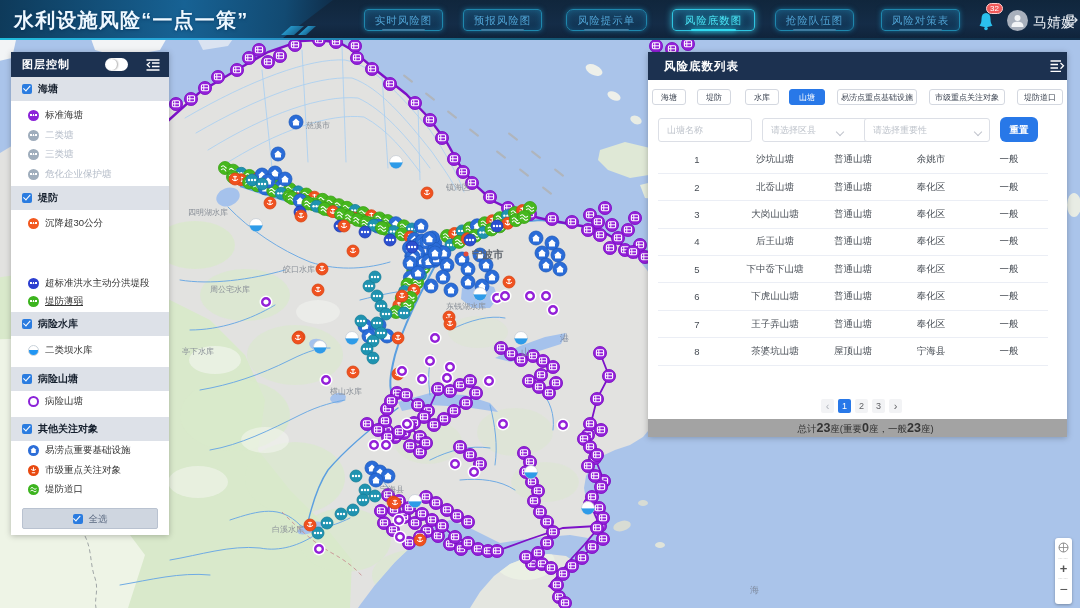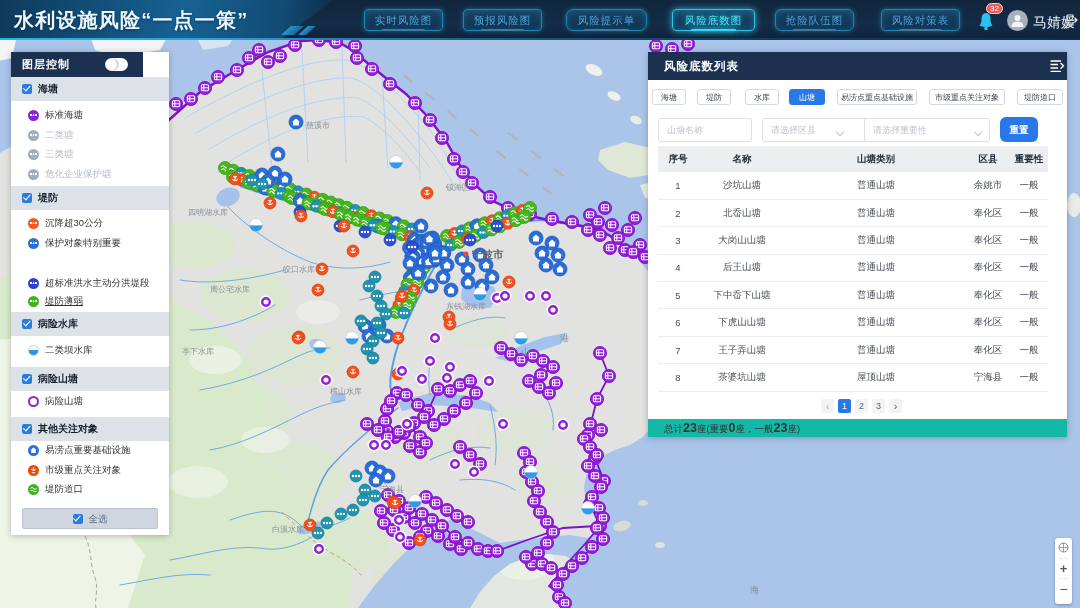--- a/index.html
+++ b/index.html
@@ -12,21 +12,21 @@
 #titlewrap{position:absolute;left:0;top:0;width:333px;height:38px;background:linear-gradient(95deg,#0e3a5a 0%,#176294 55%,#124a72 85%,#0f2c48 100%);clip-path:polygon(0 0,333px 0,283px 38px,0 38px);}
 #title{position:absolute;left:14px;top:7px;font-size:20px;font-weight:bold;color:#eef8ff;letter-spacing:1.2px;text-shadow:0 1px 3px rgba(0,40,80,.6);}
 .slash{position:absolute;top:26px;width:13px;height:9px;background:linear-gradient(90deg,#2596c8,#1a6a96);transform:skewX(-48deg);}
 
 .nav{position:absolute;top:9px;height:22px;border:1px solid #1f87ad;border-radius:4px;background:linear-gradient(180deg,rgba(28,90,130,.55),rgba(14,50,84,.65));box-shadow:0 0 5px rgba(30,160,210,.55),inset 0 0 6px rgba(30,150,200,.35);color:#4fa3d4;font-size:10.5px;text-align:center;line-height:21px;letter-spacing:1px;}
 .nav:after{content:"";position:absolute;left:22%;bottom:-1px;width:56%;height:2px;background:#3d7a9e;border-radius:1px;}
 .nav.sel{color:#49e0f2;text-shadow:0 0 6px #2ad9f0;border-color:#2fc4e0;box-shadow:0 0 7px rgba(55,210,240,.8),inset 0 0 8px rgba(50,200,240,.4);}
 .nav.sel:after{background:#2fd8ee;box-shadow:0 0 5px #2ad9f0;}
 
 #lp{position:absolute;left:11px;top:52px;width:158px;height:483px;background:#fff;z-index:9;box-shadow:0 1px 6px rgba(0,0,0,.25);font-size:9.5px;}
-#lph{position:absolute;left:0;top:0;width:132px;height:25px;background:#1c3150;color:#fff;font-size:11px;font-weight:bold;line-height:25px;padding-left:11px;letter-spacing:1px;}
+#lph{position:absolute;left:0;top:0;width:158px;height:25px;background:#1c3150;color:#fff;font-size:11px;font-weight:bold;line-height:25px;padding-left:11px;letter-spacing:1px;}
 .sech{position:absolute;left:0;width:158px;height:24px;background:#dde1e8;line-height:24px;color:#16202e;font-weight:bold;font-size:10px;}
 .cb{display:inline-block;width:10px;height:10px;background:#2b7ce0;border-radius:2px;position:relative;vertical-align:-1.5px;margin:0 6px 0 11px;}
 .cb:after{content:"";position:absolute;left:2.5px;top:0.5px;width:3px;height:5.5px;border:solid #fff;border-width:0 1.5px 1.5px 0;transform:rotate(42deg);}
 .it{position:absolute;left:0;width:158px;height:20px;line-height:20px;color:#333;}
 .it.dis{color:#b4bcc8;}
 .ic{display:inline-block;width:11px;height:11px;border-radius:50%;margin:0 6px 0 17px;vertical-align:-2.5px;position:relative;}
 .bead:after{content:"";position:absolute;left:2px;top:4.5px;width:7px;height:2.3px;background:radial-gradient(circle 1.1px at 1.1px 1.15px,#fff 90%,transparent 100%),radial-gradient(circle 1.1px at 3.5px 1.15px,#fff 90%,transparent 100%),radial-gradient(circle 1.1px at 5.9px 1.15px,#fff 90%,transparent 100%);}
 #selall{position:absolute;left:11px;top:456px;width:136px;height:21px;background:#cfd6e0;border:1px solid #b9c2d0;border-radius:2px;text-align:center;line-height:20px;color:#5a6980;font-size:9.5px;}
 
 #rp{position:absolute;left:648px;top:52px;width:419px;height:385px;background:#fff;z-index:9;box-shadow:0 1px 6px rgba(0,0,0,.25);}
@@ -34,21 +34,21 @@
 .tab{position:absolute;top:37px;height:16px;border:1px solid #d4d8e0;border-radius:3px;background:#fff;color:#3a4250;font-size:8px;text-align:center;line-height:15px;white-space:nowrap;overflow:hidden;}
 .tab.sel{background:#2878e8;border-color:#2878e8;color:#fff;}
 .fin{position:absolute;top:66px;height:24px;border:1px solid #dcdfe6;border-radius:3px;background:#fff;color:#bfc4cc;font-size:9px;line-height:22px;padding-left:8px;}
 .chev{position:absolute;top:10px;width:6px;height:6px;border:solid #c0c4cc;border-width:0 1.2px 1.2px 0;transform:rotate(45deg);}
 #reset{position:absolute;left:352px;top:65px;width:38px;height:25px;background:#2878e8;border-radius:6px;color:#fff;font-size:9.5px;font-weight:bold;text-align:center;line-height:25px;}
 table{position:absolute;left:10px;top:94px;width:390px;border-collapse:collapse;font-size:9.5px;color:#474d55;table-layout:fixed;}
 th{background:#eceef1;color:#222d3a;font-weight:bold;height:26px;font-size:9.5px;}
 td{height:27.4px;text-align:center;border-bottom:1px solid #ebeef5;}
 .pg{position:absolute;top:347px;width:13px;height:14px;border-radius:2px;background:#f2f3f5;color:#606266;font-size:9px;text-align:center;line-height:14px;}
 .pg.sel{background:#2878e8;color:#fff;}
-#rfoot{position:absolute;left:0px;top:367px;width:419px;height:18px;background:#14b8a6;color:#333;font-size:9.5px;line-height:18px;padding-left:16px;}
+#rfoot{position:absolute;left:0px;top:367px;width:419px;height:18px;background:#a3a3a3;color:#333;font-size:9.5px;line-height:18px;padding-left:16px;text-align:center;}
 #rfoot b{font-size:12.5px;}
 
 #zctl{position:absolute;left:1055px;top:538px;width:17px;height:66px;background:#fff;border-radius:3px;box-shadow:0 1px 3px rgba(0,0,0,.3);z-index:8;color:#666;font-size:12px;text-align:center;line-height:1;}
 </style>
 </head>
 <body>
 <div id="stage">
 <svg id="map" width="1080" height="608" viewBox="0 0 1080 608">
 <rect x="0" y="0" width="1080" height="608" fill="#aac4ea"></rect>
 <path d="M -20,165 L 30,135 L 70,120 L 110,110 L 145,108 L 174,108 L 200,92 L 225,78 L 240,68 L 252,61 L 268,52 L 282,46 L 300,41 L 320,40 L 340,43 L 352,50 L 363,59 L 377,71 L 392,83 L 406,94 L 418,104 L 428,117 L 437,128 L 446,141 L 452,152 L 459,164 L 466,174 L 474,184 L 483,194 L 493,201 L 505,208 L 518,213 L 532,217 L 548,220 L 565,223 L 582,226 L 598,229 L 612,237 L 625,247 L 637,258 L 647,270 L 655,283 L 661,297 L 665,312 L 668,330 L 670,350 L 670,372 L 667,392 L 661,410 L 653,425 L 643,437 L 630,445 L 615,450 L 602,456 L 592,465 L 586,476 L 584,488 L 586,499 L 592,506 L 600,512 L 603,520 L 597,530 L 588,538 L 570,535 L 545,537 L 520,540 L 500,543 L 470,528 L 450,520 L 435,526 L 415,543 L 395,562 L 375,585 L 360,605 L 358,608 L -20,608 Z" fill="#e2e2e0"></path>
@@ -649,21 +649,20 @@
           <path d="M4 3.2 L1.2 5.7 L4 8.2" stroke="#fff" stroke-width="1.3" fill="none"></path>
         </svg>
   </div>
   <div class="sech" style="top:25px;"><span class="cb"></span>海塘</div>
   <div class="it" style="top:53px;"><span class="ic bead" style="background:#8b22d8;"></span>标准海塘</div>
   <div class="it dis" style="top:73px;"><span class="ic bead" style="background:#9fadbc;"></span>二类塘</div>
   <div class="it dis" style="top:92px;"><span class="ic bead" style="background:#9fadbc;"></span>三类塘</div>
   <div class="it dis" style="top:112px;"><span class="ic bead" style="background:#9fadbc;"></span>危化企业保护塘</div>
   <div class="sech" style="top:134px;"><span class="cb"></span>堤防</div>
   <div class="it" style="top:161px;"><span class="ic bead" style="background:#f2591f;"></span>沉降超30公分</div>
-  <div class="it" style="top:181px;"><span class="ic bead" style="background:#2c6ed8;"></span>保护对象特别重要</div>
   <div class="it" style="top:221px;"><span class="ic bead" style="background:#2c3fd0;"></span>超标准洪水主动分洪堤段</div>
   <div class="it" style="top:239px;text-decoration:underline;"><span class="ic bead" style="background:#3cb41e;"></span>堤防薄弱</div>
   <div class="sech" style="top:260px;"><span class="cb"></span>病险水库</div>
   <div class="it" style="top:288px;"><span class="ic" style="background:linear-gradient(180deg,#fff 45%,#2196f3 45%);border:1px solid #c9d2da;"></span>二类坝水库</div>
   <div class="sech" style="top:315px;"><span class="cb"></span>病险山塘</div>
   <div class="it" style="top:339px;"><span class="ic" style="background:#fff;border:2.6px solid #8b22d8;"></span>病险山塘</div>
   <div class="sech" style="top:365px;"><span class="cb"></span>其他关注对象</div>
   <div class="it" style="top:388px;"><svg class="icsvg" width="11" height="11" viewBox="0 0 11 11" style="margin:0 6px 0 17px;vertical-align:-2.5px;">
           <circle cx="5.5" cy="5.5" r="5.5" fill="#2c6ed8"></circle>
           <path d="M 2.5,5 L 5.5,2.6 L 8.5,5 Z" fill="#fff"></path>
@@ -693,27 +692,20 @@
   <div class="tab sel" style="left:141px;width:36px;">山塘</div>
   <div class="tab" style="left:189px;width:80px;">易涝点重点基础设施</div>
   <div class="tab" style="left:281px;width:76px;">市级重点关注对象</div>
   <div class="tab" style="left:369px;width:46px;">堤防道口</div>
   <div class="fin" style="left:10px;width:94px;">山塘名称</div>
   <div class="fin" style="left:114px;width:112px;">请选择区县<span class="chev" style="left:74px;"></span></div>
   <div class="fin" style="left:216px;width:126px;">请选择重要性<span class="chev" style="left:110px;"></span></div>
   <div id="reset">重置</div>
   <table>
    <tbody>
-          <tr>
-            <th style="width:40px;">序号</th>
-            <th style="width:88px;">名称</th>
-            <th style="width:180px;">山塘类别</th>
-            <th style="width:44px;">区县</th>
-            <th style="width:38px;">重要性</th>
-          </tr>
    <tr>
             <td>1</td>
             <td>沙坑山塘</td>
             <td>普通山塘</td>
             <td>余姚市</td>
             <td>一般</td>
           </tr>
    <tr>
             <td>2</td>
             <td>北岙山塘</td>

